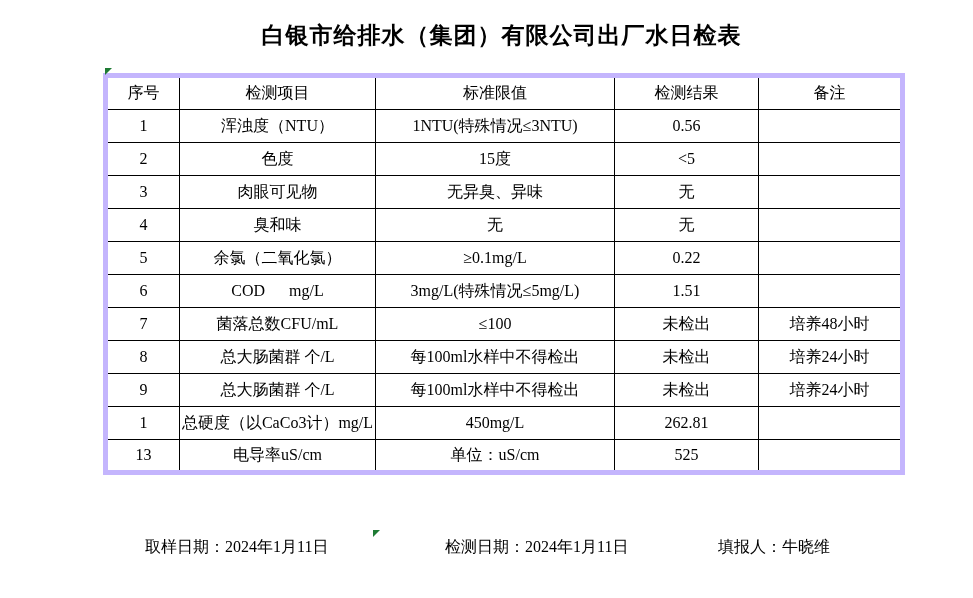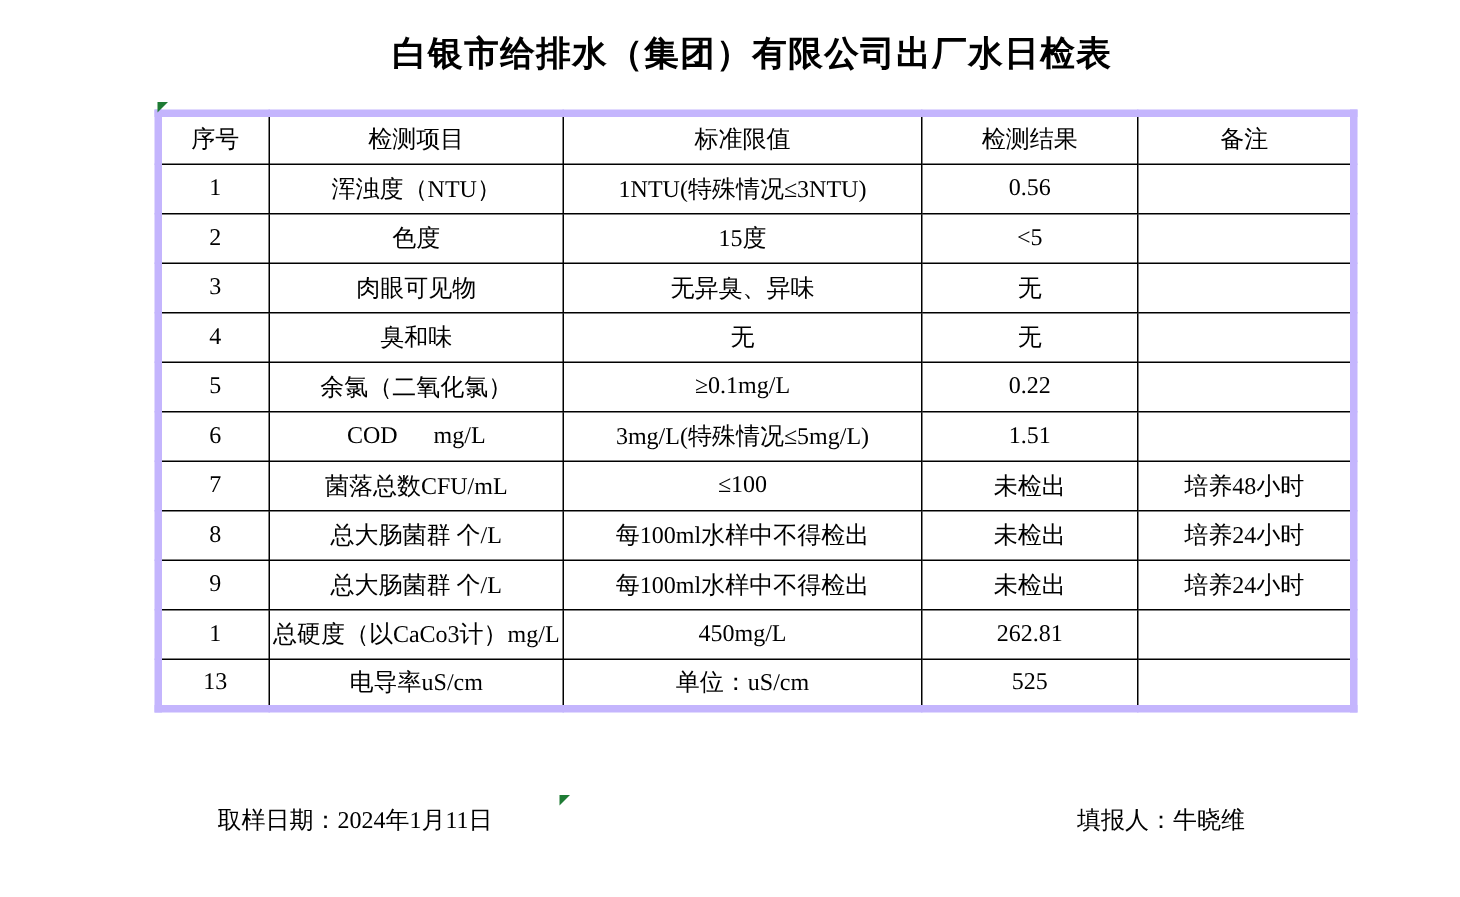--- a/index.html
+++ b/index.html
@@ -143,16 +143,17 @@
           <td></td>
         </tr>
       </tbody>
   </table>
 
   <div class="corner-flag flag-top"></div>
   <div class="corner-flag flag-bottom"></div>
 
   <div class="footer-item footer-sampling"><span>取样日期：</span><span>2024年1月11日</span></div>
 
+  <div class="footer-item footer-testing"><span>检测日期：</span><span>2024年1月11日</span></div>
 
   <div class="footer-item footer-reporter"><span>填报人：</span><span>牛晓维</span></div>
 
 </div>
 
 </body></html>

